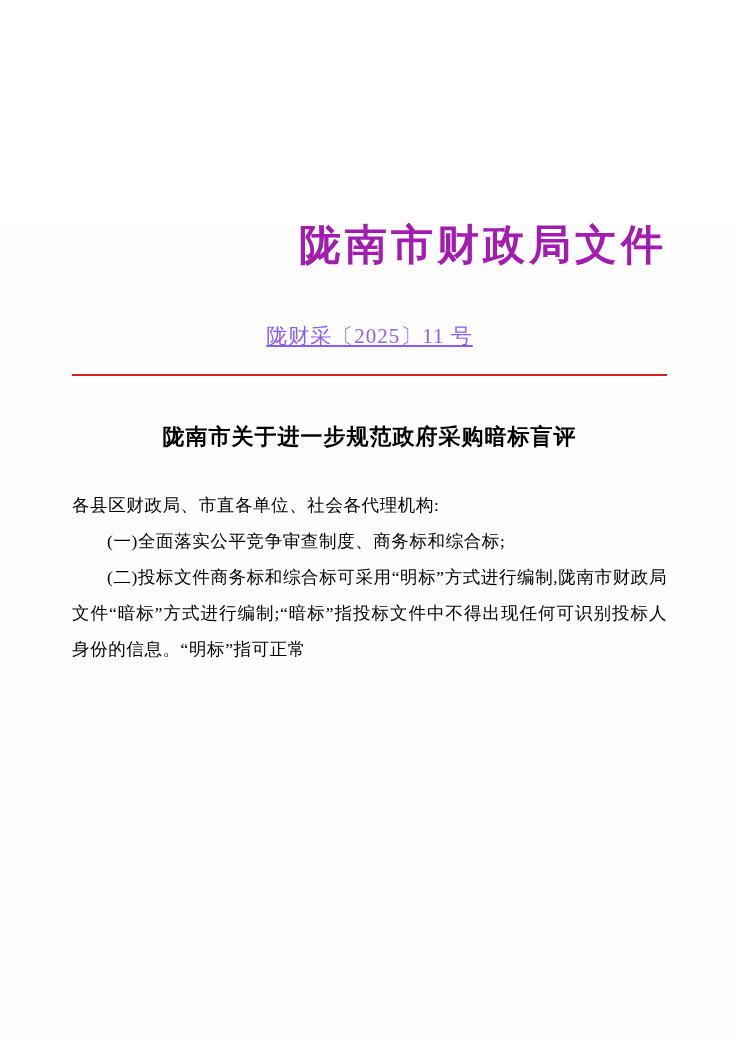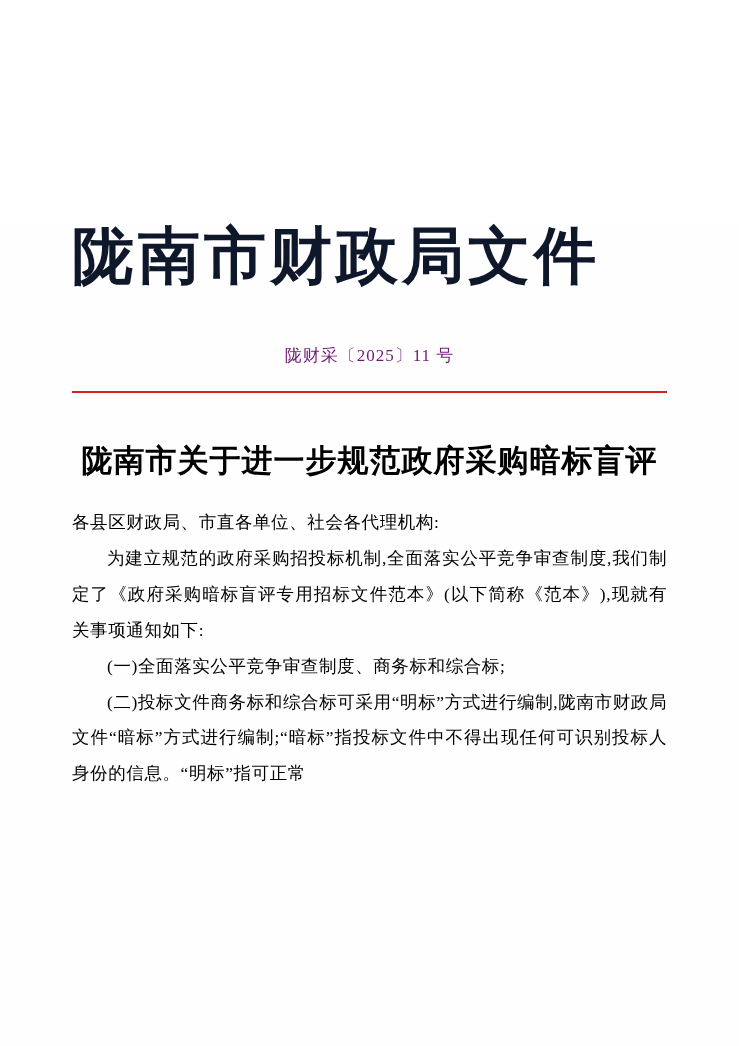--- a/index.html
+++ b/index.html
@@ -17,57 +17,58 @@
   }
   .page {
     position: relative;
     width: 739px;
     height: 1046px;
     background: #fefefe;
     box-sizing: border-box;
     padding: 0 72px;
   }
   .masthead {
-    text-align: left;
+    text-align: right;
     margin-top: 222px;
-    color: #0f172a;
+    color: #a21caf;
     font-family: "Liberation Serif", "DejaVu Serif", serif;
     font-weight: bold;
-    font-size: 62px;
+    font-size: 42px;
     letter-spacing: 4px;
     line-height: 1.1;
     white-space: nowrap;
   }
   .doc-number {
     text-align: center;
     margin-top: 54px;
-    font-size: 17px;
+    font-size: 21px;
     letter-spacing: 1px;
-    color: #701a75;
+    color: #8b5cf6;
+    text-decoration: underline;
   }
   .red-rule {
     margin-top: 24px;
     height: 2px;
     background: #d3231f;
     width: 100%;
   }
   .title {
     margin-top: 44px;
     text-align: center;
-    font-size: 31px;
+    font-size: 22px;
     font-weight: bold;
     line-height: 1.55;
     letter-spacing: 1px;
     color: #000;
   }
   .title span {
     display: block;
   }
   .body-text {
-    margin-top: 20px;
+    margin-top: 34px;
     font-size: 17.5px;
     line-height: 2.05;
     letter-spacing: 0.6px;
     text-align: justify;
     color: #000;
   }
   .body-text p {
     margin: 0;
   }
   .indent {
@@ -88,18 +89,17 @@
   <div class="doc-number">陇财采〔2025〕11 号</div>
 
   <div class="red-rule"></div>
 
   <div class="title">
     <span>陇南市关于进一步规范政府采购暗标盲评</span>
   </div>
 
   <div class="body-text">
     <p>各县区财政局、市直各单位、社会各代理机构:</p>
-    <p class="indent">为建立规范的政府采购招投标机制,全面落实公平竞争审查制度,我们制定了《政府采购暗标盲评专用招标文件范本》(以下简称《范本》),现就有关事项通知如下:</p>
     <p class="indent">(一)全面落实公平竞争审查制度、商务标和综合标;</p>
     <p class="indent">(二)投标文件商务标和综合标可采用“明标”方式进行编制,陇南市财政局文件“暗标”方式进行编制;“暗标”指投标文件中不得出现任何可识别投标人身份的信息。“明标”指可正常</p>
   </div>
 
 </div>
 
 </body></html>

